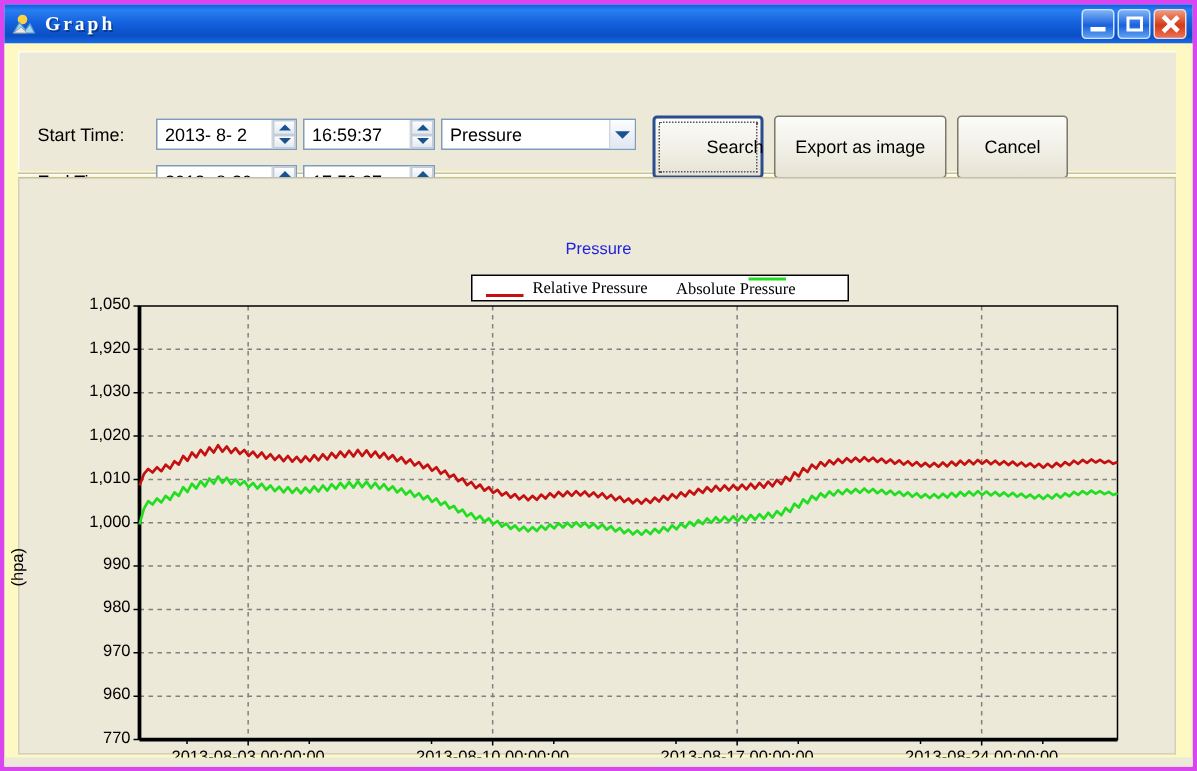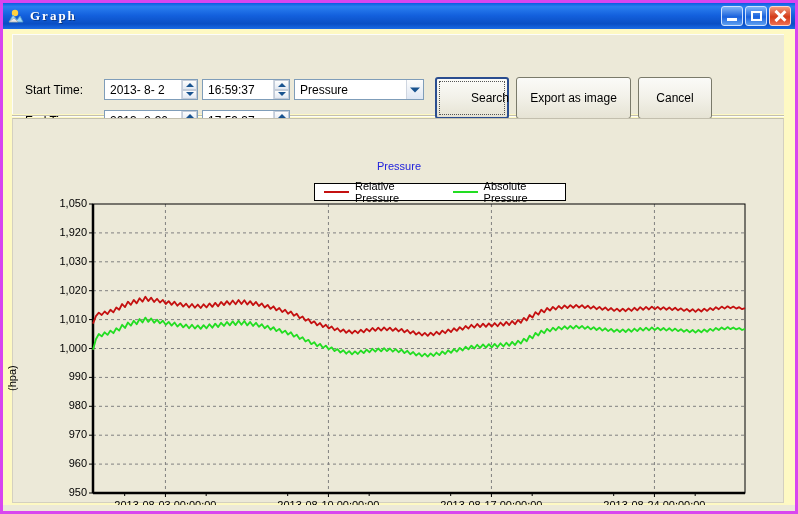--- a/index.html
+++ b/index.html
@@ -168,23 +168,23 @@
     position:absolute;left:0;top:41px;width:772px;text-align:center;
     font-size:11px;color:#2222dd;
     font-family:"Liberation Sans",sans-serif;
   }
   .legend{
     position:absolute;left:301px;top:64px;width:252px;height:18px;
     background:#ffffff;border:1px solid #000;
     box-sizing:border-box;
     display:flex;align-items:center;
   }
-  .legend-item{display:flex;align-items:center;font-size:11px;color:#000;}
+  .legend-item{display:flex;align-items:flex-end;font-size:11px;color:#000;font-family:Liberation Serif, serif;}
   .legend-item:first-child{margin-left:9px;}
-  .legend-item + .legend-item{margin-left:19px;}
+  .legend-item + .legend-item{margin-left:19px;flex-direction:column;}
   .swatch{width:25px;height:2px;margin-right:6px;flex:0 0 auto;}
 
   .plot-svg{position:absolute;left:0;top:0;}
 
   .ylabel{
     position:absolute;left:-7px;top:272px;
     transform:rotate(-90deg);transform-origin:left top;
     font-size:11px;color:#000;white-space:nowrap;
   }
   .ytick{
@@ -302,21 +302,21 @@
             <div class="ytick" style="left: 22px; top: 78px;">1,050</div>
             <div class="ytick" style="left: 22px; top: 106.9px;">1,920</div>
             <div class="ytick" style="left: 22px; top: 135.8px;">1,030</div>
             <div class="ytick" style="left: 22px; top: 164.7px;">1,020</div>
             <div class="ytick" style="left: 22px; top: 193.6px;">1,010</div>
             <div class="ytick" style="left: 22px; top: 222.5px;">1,000</div>
             <div class="ytick" style="left: 22px; top: 251.4px;">990</div>
             <div class="ytick" style="left: 22px; top: 280.3px;">980</div>
             <div class="ytick" style="left: 22px; top: 309.2px;">970</div>
             <div class="ytick" style="left: 22px; top: 338.1px;">960</div>
-            <div class="ytick" style="left: 22px; top: 367px;">950</div>
+            <div class="ytick" style="left: 22px; top: 367px;">770</div>
           </div>
         <div id="xtick-host">
             <div class="xtick" style="width: 150px; left: 77.4372px; top: 380px;">2013-08-03 00:00:00</div>
             <div class="xtick" style="width: 150px; left: 240.437px; top: 380px;">2013-08-10 00:00:00</div>
             <div class="xtick" style="width: 150px; left: 403.437px; top: 380px;">2013-08-17 00:00:00</div>
             <div class="xtick" style="width: 150px; left: 566.437px; top: 380px;">2013-08-24 00:00:00</div>
           </div>
 
         <svg class="plot-svg" id="plot" width="772" height="385">
             <line x1="76" y1="85" x2="80" y2="85" stroke="#000" stroke-width="1"></line>

